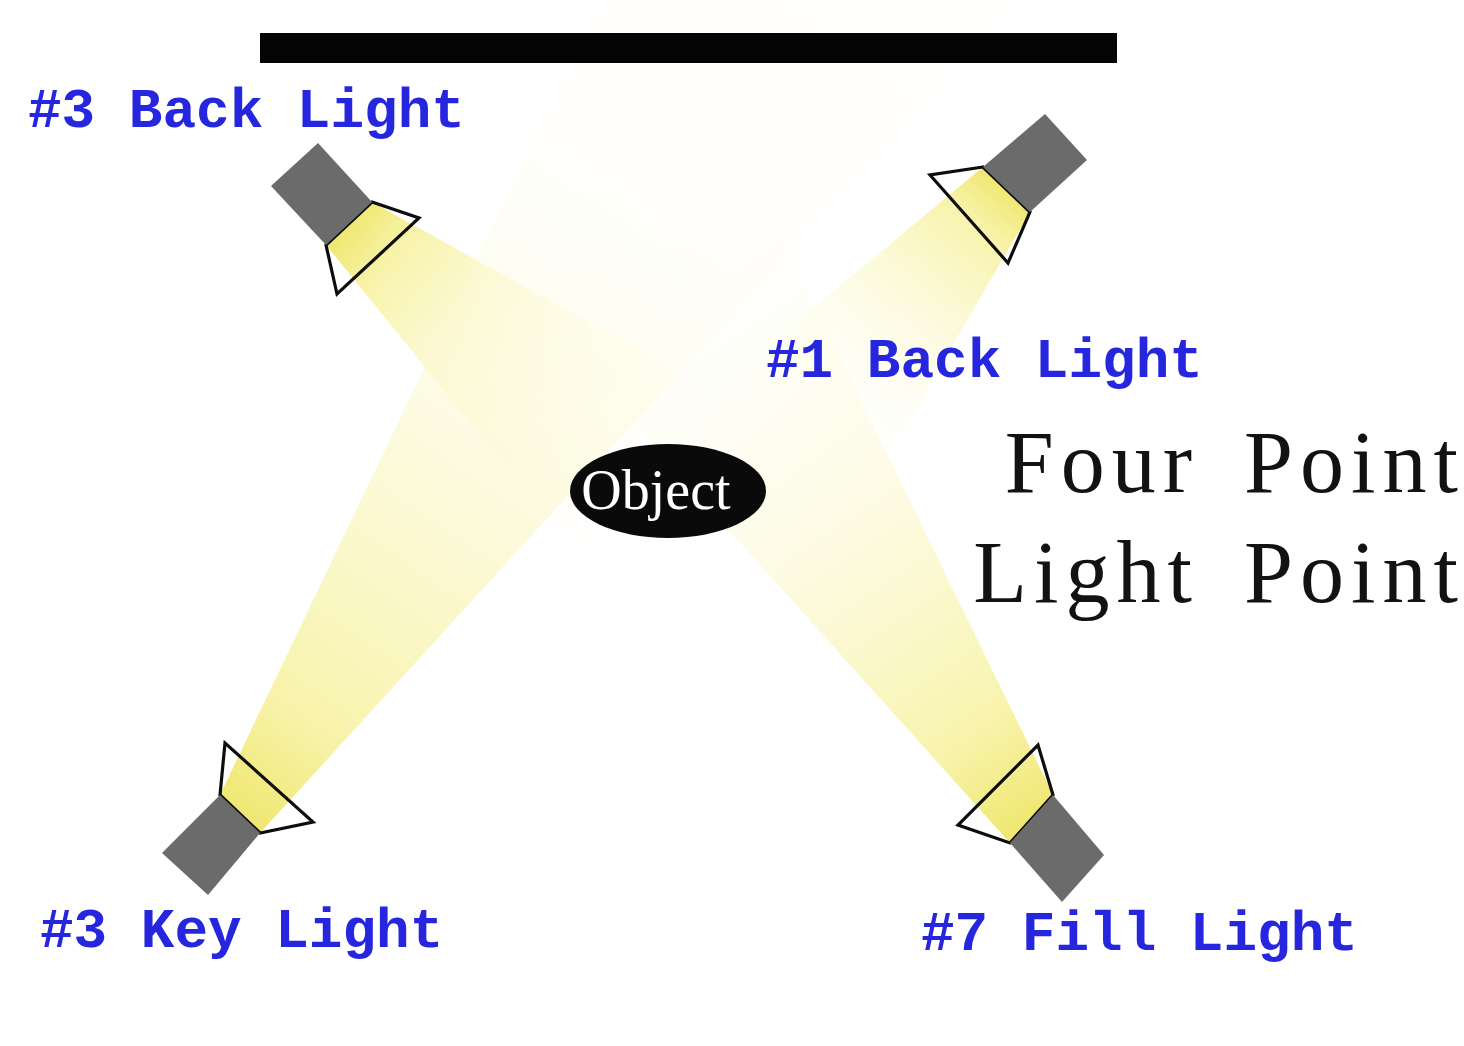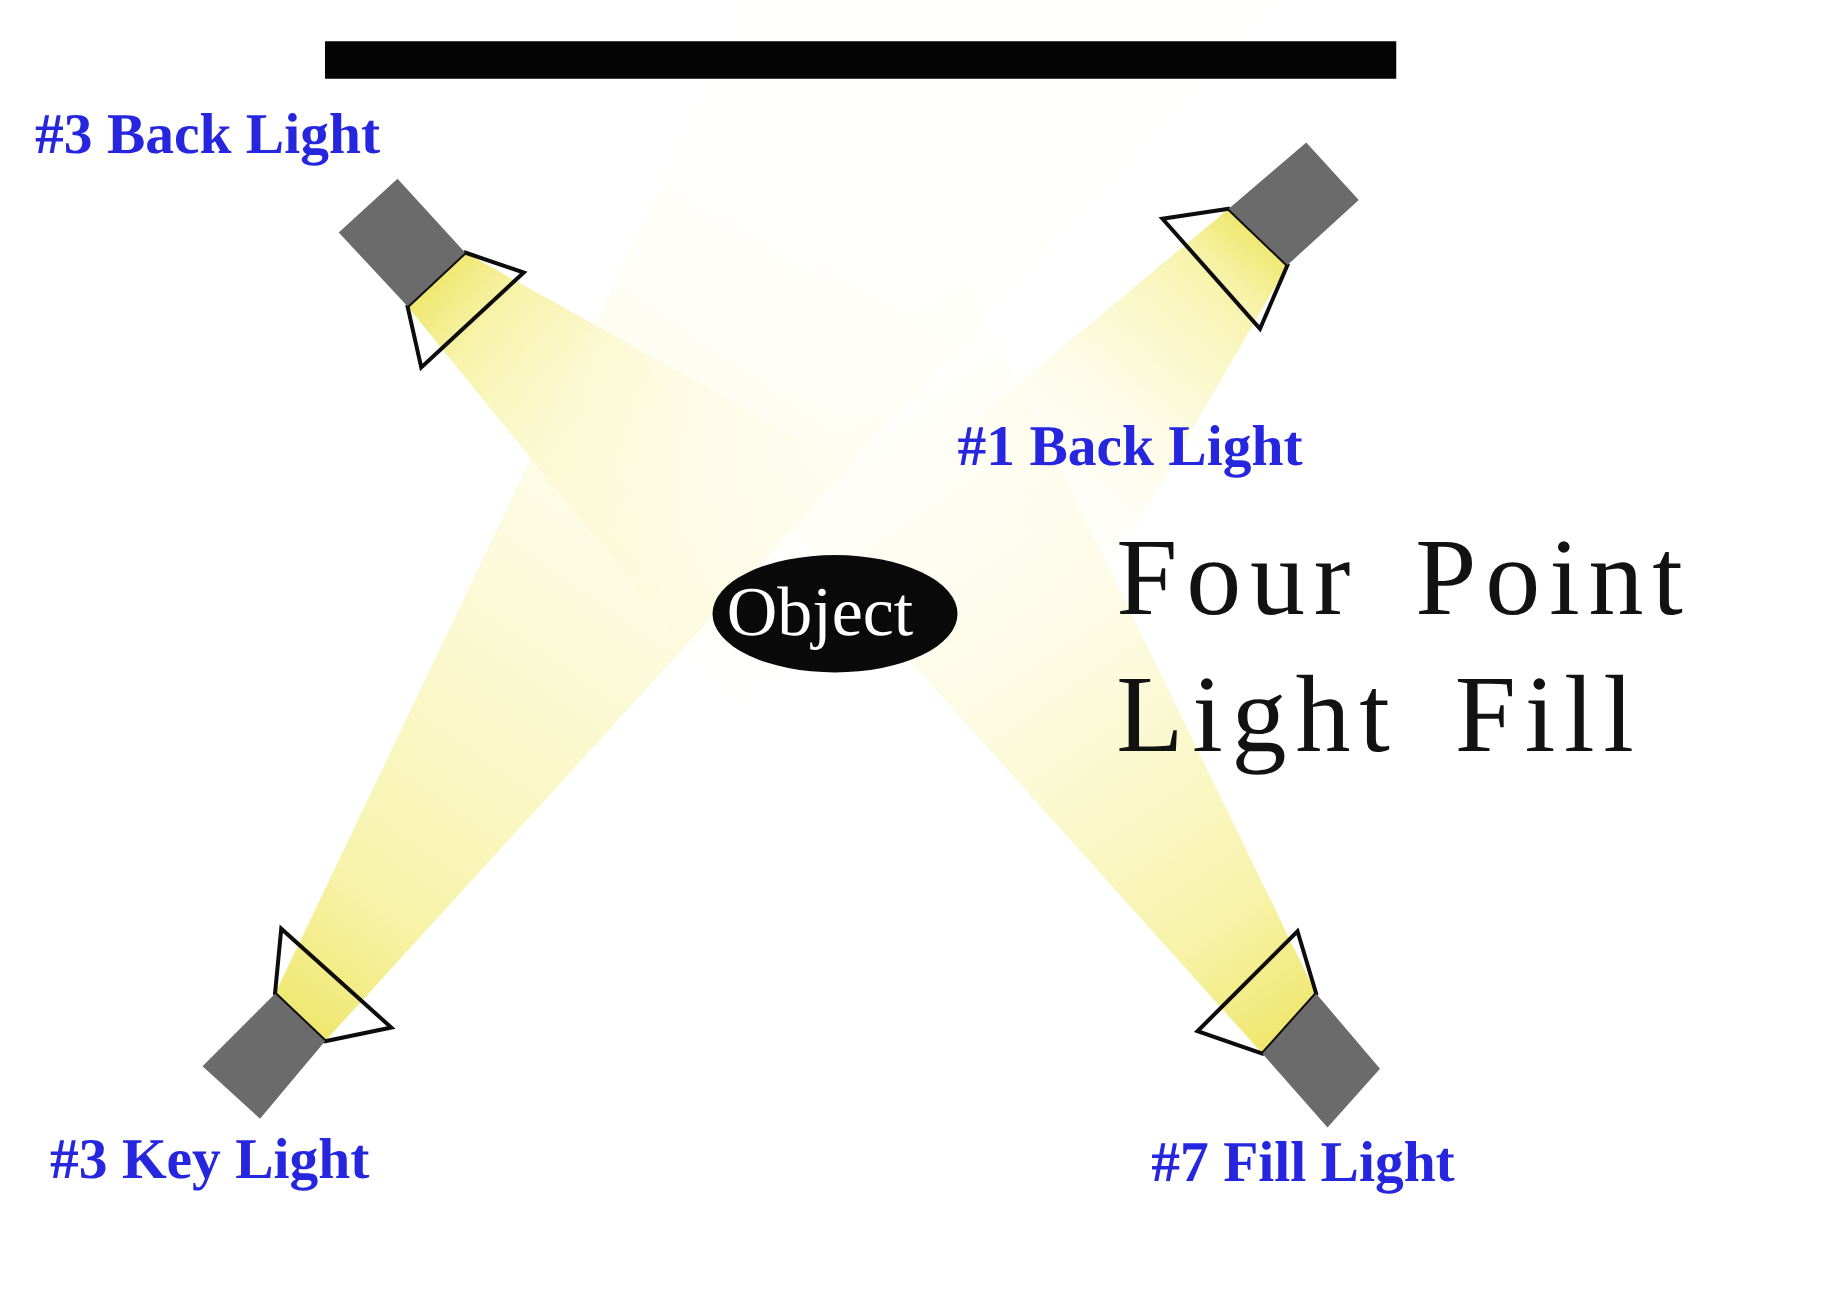--- a/index.html
+++ b/index.html
@@ -6,30 +6,31 @@
   .stage{
     position:relative;
     width:1464px;height:1046px;
     overflow:hidden;
     background:#ffffff;
     font-family:"Liberation Serif","DejaVu Serif",serif;
   }
   .stage svg{position:absolute;left:0;top:0;}
   .light-label{
     position:absolute;
-    font-size:46px;
+    font-size:56px;
     font-weight:bold;
     line-height:1.1;
     color:var(--label-blue,#2626DF);
     white-space:nowrap;
+    font-family:Liberation Mono, monospace;
   }
   .title{
     position:absolute;
     left:893px;top:408px;width:572px;
-    text-align:left;
+    text-align:right;
     font-size:88px;
     line-height:110px;
     letter-spacing:0.08em;
     word-spacing:0.18em;
     color:var(--title-black,#121212);
     white-space:nowrap;
   }
   .object-label{
     position:absolute;
     left:656px;top:493px;
@@ -112,17 +113,17 @@
   <div class="light-label" style="left:40px;top:902px">#3 Key Light</div>
 
   <div class="light-label" style="left:921px;top:905px">#7 Fill Light</div>
 
   <div class="light-label" style="left:28px;top:82px">#3 Back Light</div>
 
   <div class="light-label" style="left:766px;top:332px">#1 Back Light</div>
 
   <div class="title">
     <div>Four Point</div>
-    <div>Light Fill</div>
+    <div>Light Point</div>
   </div>
 
   <div class="object-label">Object</div>
 </div>
 
 </body></html>

